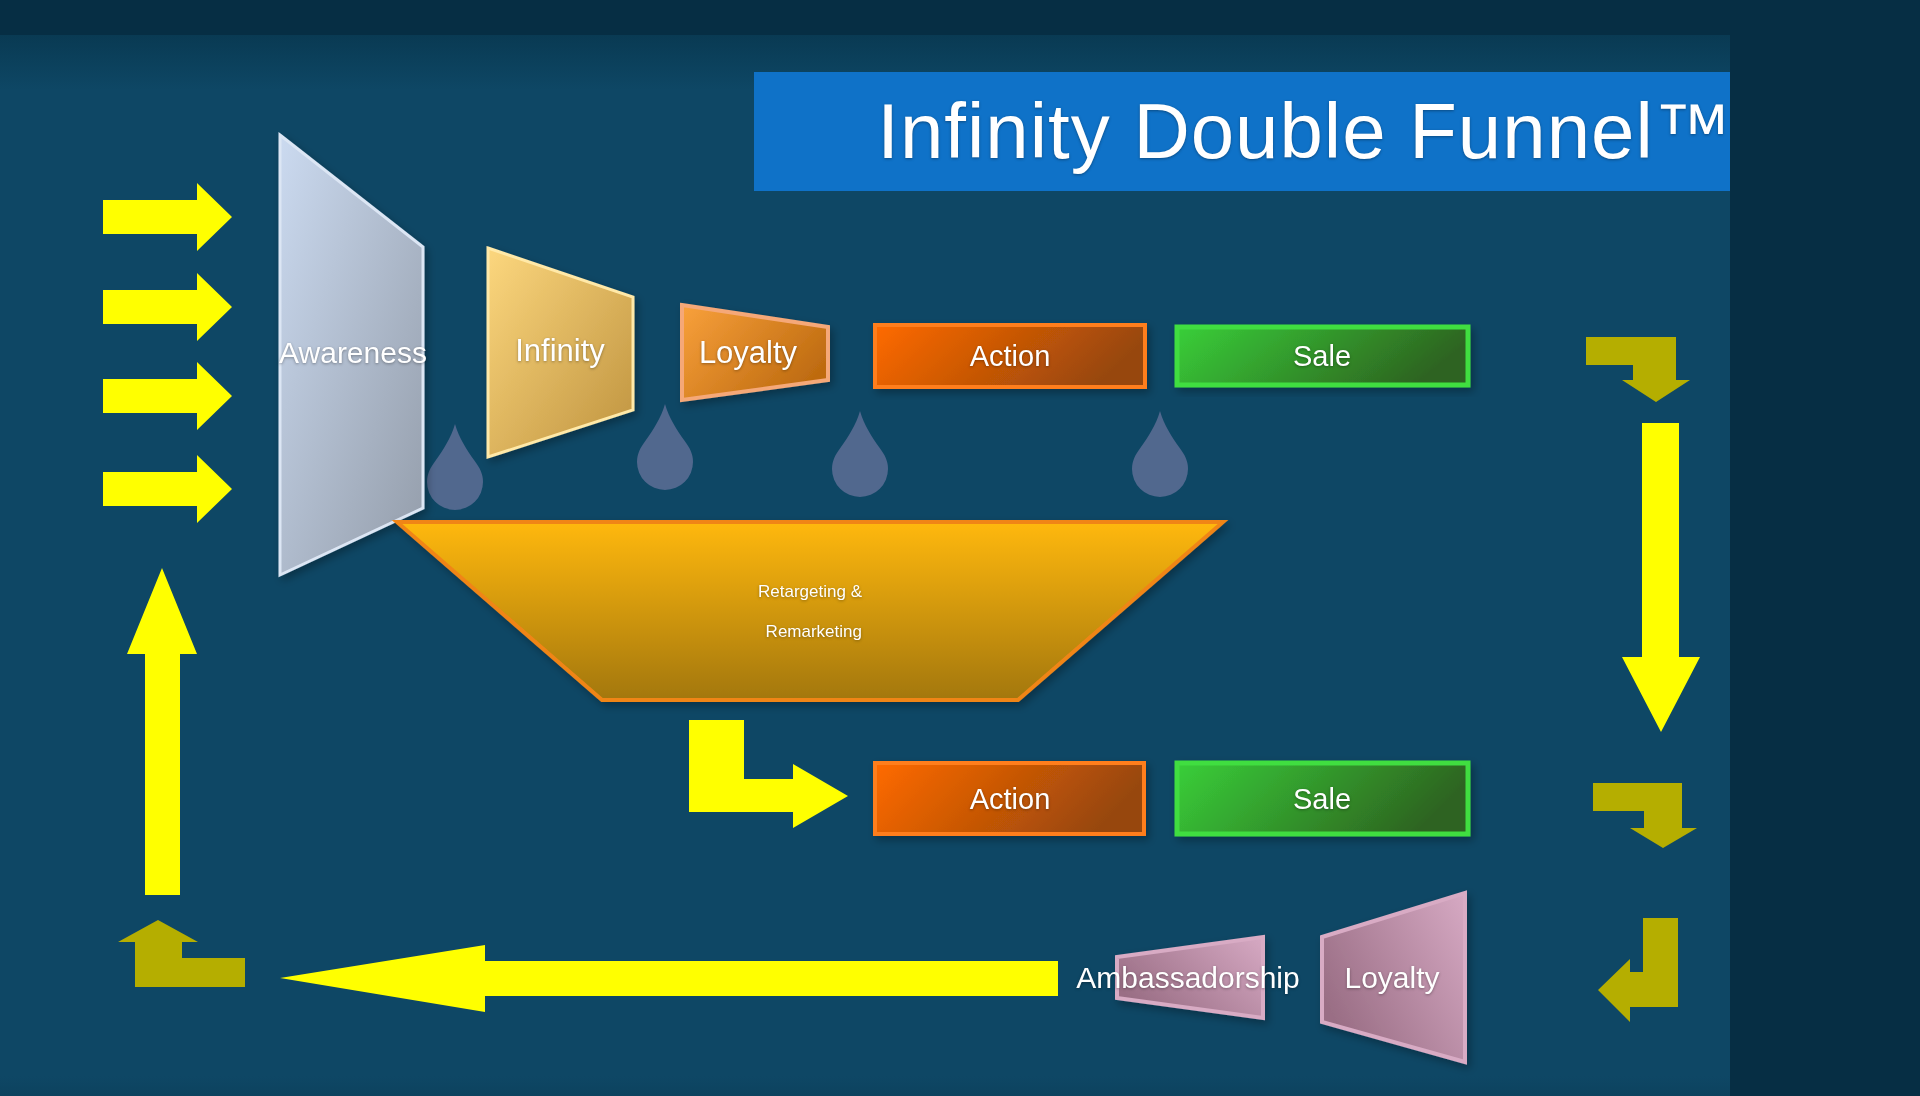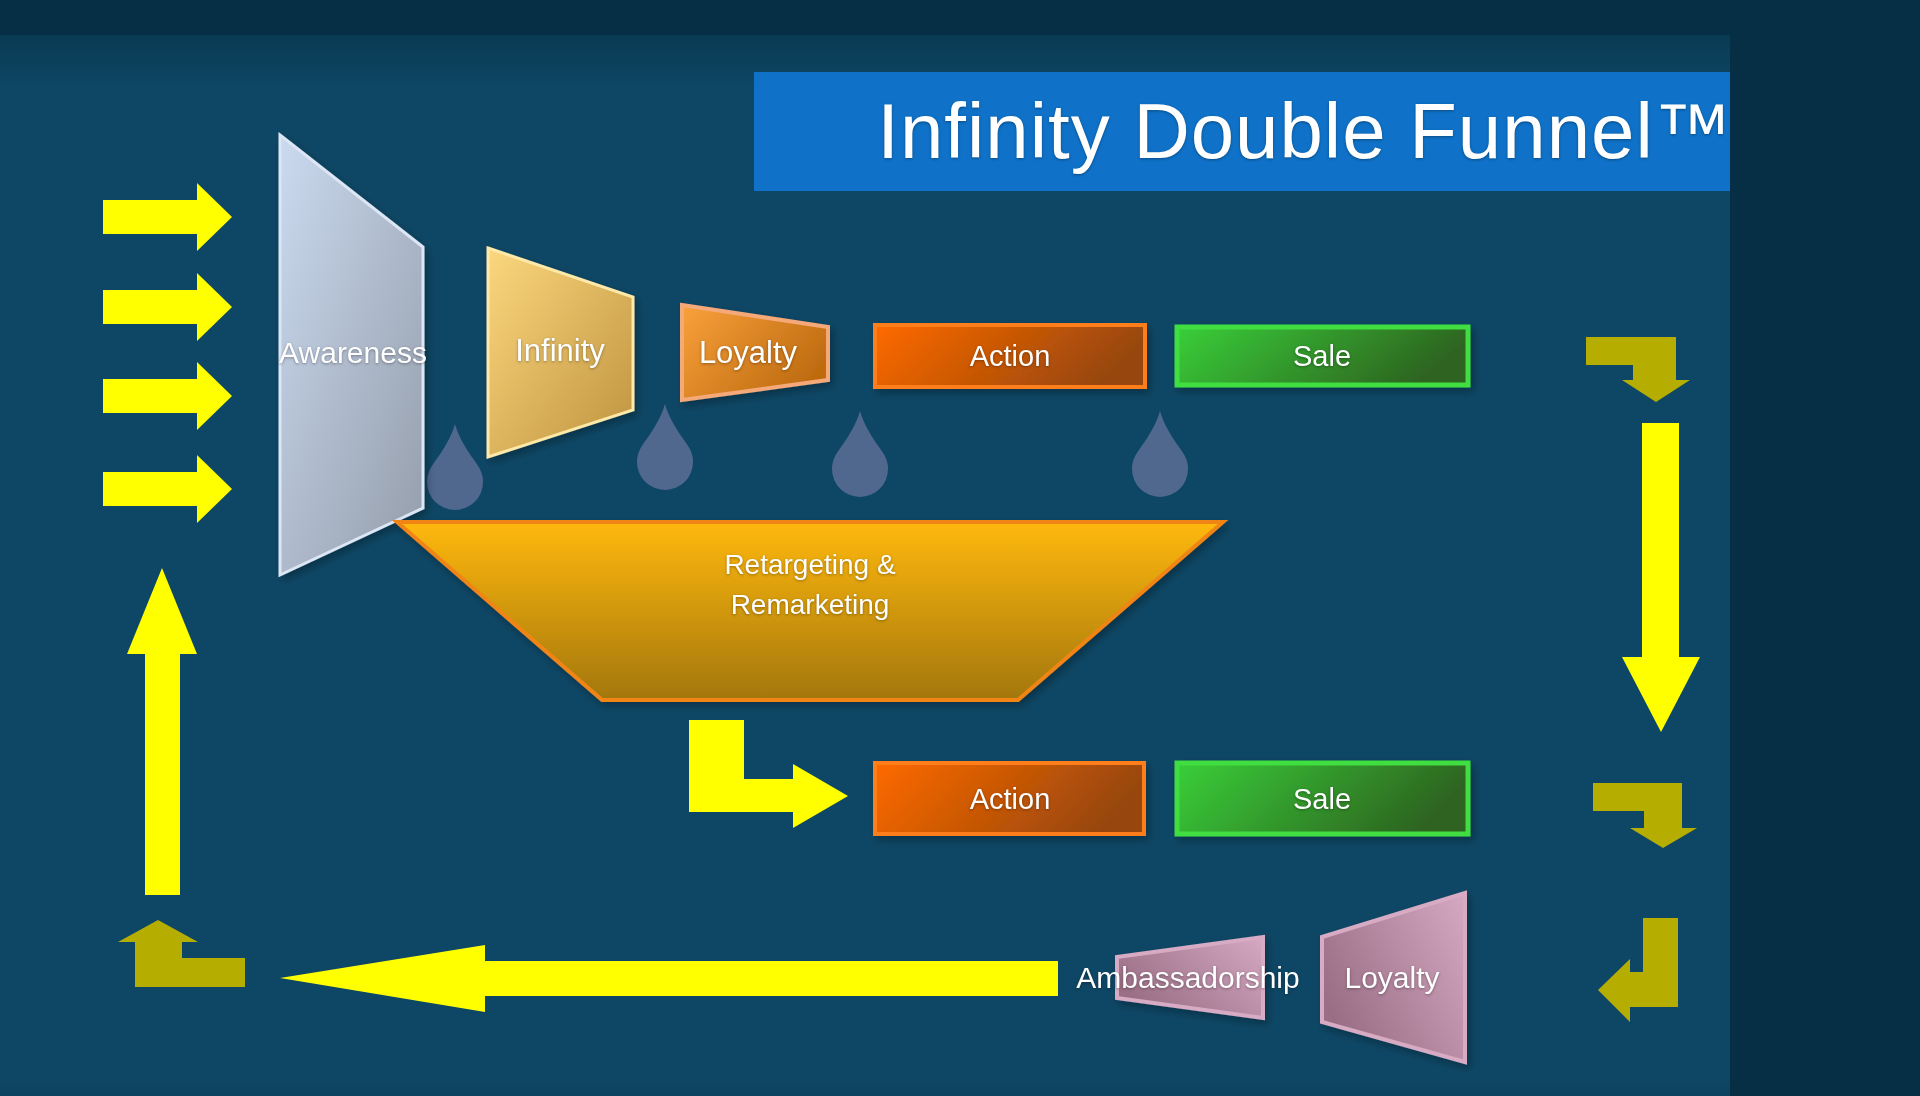--- a/index.html
+++ b/index.html
@@ -26,21 +26,21 @@
     font-size:78px;
     letter-spacing:1px;
     font-weight:400;
   }
   .stage-lbl{font-size:30px;}
   #lbl-awareness{left:353px;top:318px;}
   #lbl-interest{left:560px;top:316px;font-size:31px;}
   #lbl-decision{left:748px;top:318px;font-size:31px;}
   #lbl-action1{left:1010px;top:321px;font-size:29px;}
   #lbl-sale1{left:1322px;top:321px;font-size:29px;}
-  #lbl-retarget{left:810px;top:550px;font-size:28px;line-height:40px;}
+  #lbl-retarget{left:810px;top:577px;font-size:17px;line-height:40px;text-align:right;}
   #lbl-action2{left:1010px;top:764px;font-size:29px;}
   #lbl-sale2{left:1322px;top:764px;font-size:29px;}
   #lbl-ambassadorship{left:1188px;top:943px;text-align:right;}
   #lbl-loyalty{left:1392px;top:943px;}
 </style>
 </head>
 <body>
 
 <div id="stage">
 

